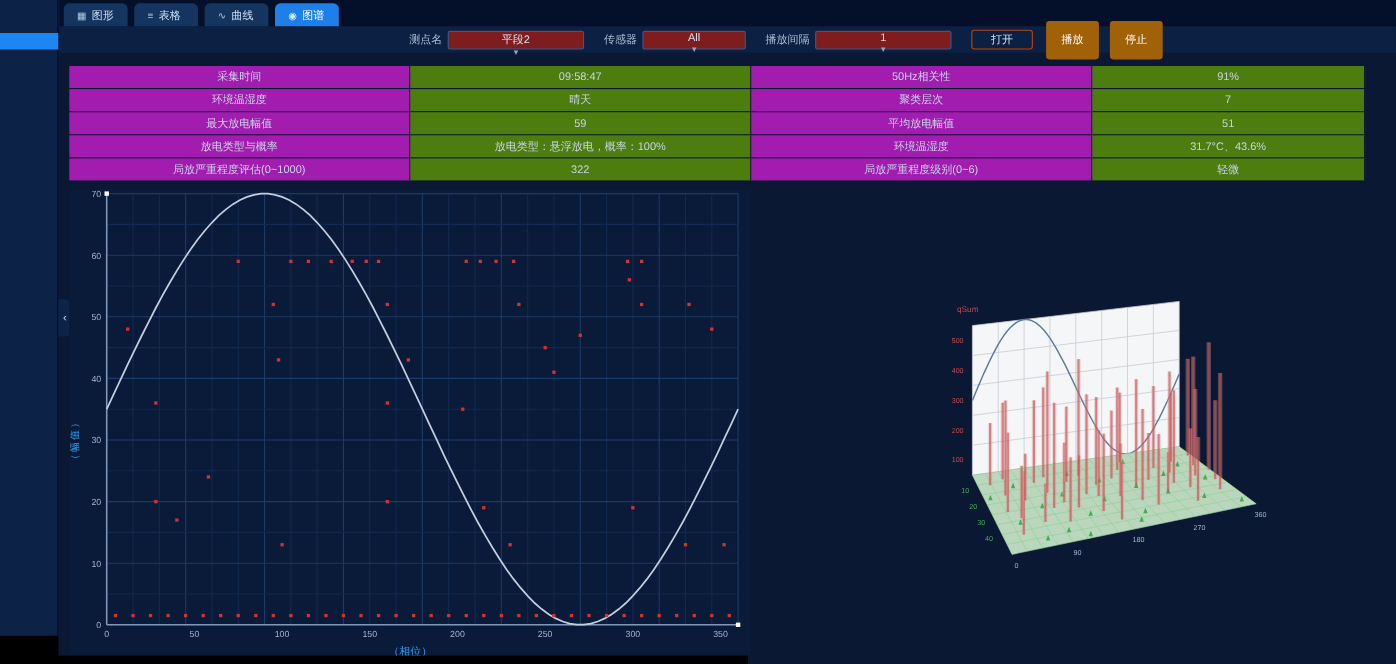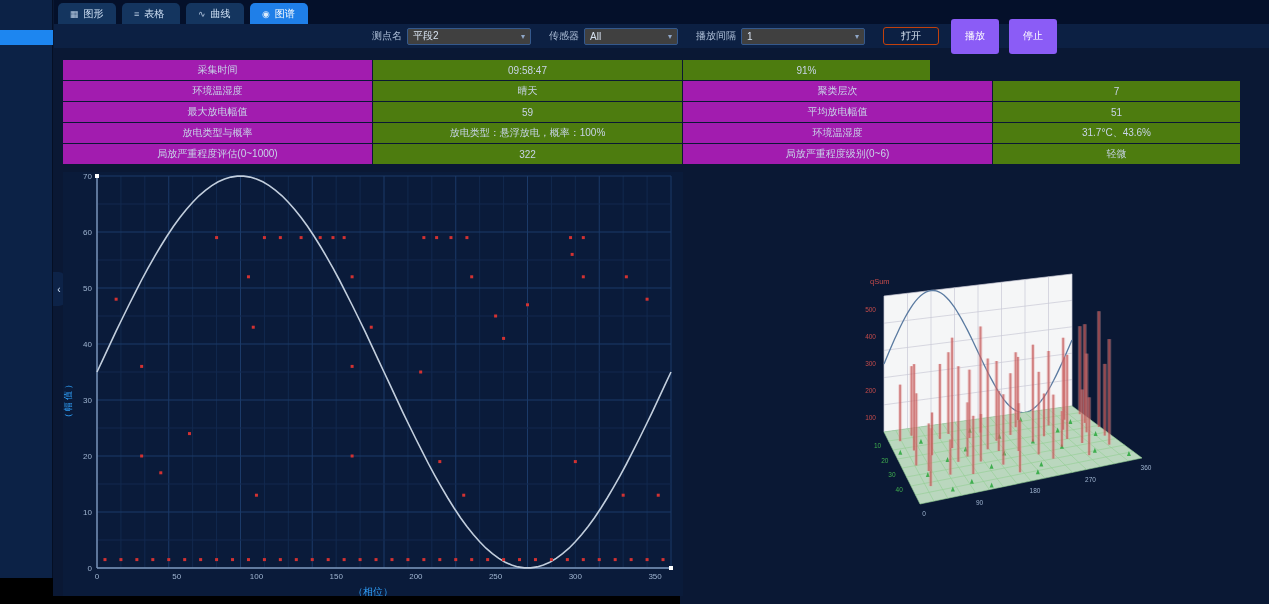--- a/index.html
+++ b/index.html
@@ -22,28 +22,28 @@
   .tab { height:21px; min-width:58px; padding:0 12px; display:flex; align-items:center; gap:5px;
          background:#14355f; border-radius:5px 5px 0 0; font-size:10px; color:#cfe0f5; cursor:pointer; }
   .tab .ticon { font-size:9px; opacity:.85; }
   .tab.active { background:#1f7fe8; color:#fff; }
 
   
   #toolbar { position:absolute; left:54px; top:24px; width:1215px; height:24px; background:#0c2043;
              display:flex; align-items:center; font-size:10px; padding-left:318px; }
   .fgroup { display:flex; align-items:center; margin-right:18px; }
   .flabel { color:#aebfd8; margin-right:5px; white-space:nowrap; }
-  .fselect { width:124px; height:17px; background:#404040; border:1px solid #35598c; border-radius:2px;
+  .fselect { width:124px; height:17px; background:#7f1d1d; border:1px solid #35598c; border-radius:2px;
              display:flex; align-items:center; justify-content:space-between; padding:0 5px;
-             color:#d7e2f0; cursor:pointer; }
+             color:#d7e2f0; cursor:pointer;flex-direction:column; }
   .fselect.small { width:94px; }
   .fselect .chev { font-size:8px; color:#8fa7c8; }
   .btn-outline { width:56px; height:18px; border:1px solid #c2410c; border-radius:3px; background:transparent;
                  color:#d7e2f0; font-size:10px; margin-right:12px; cursor:pointer; }
-  .btn-blue { width:48px; height:35px; border:none; border-radius:3px; background:#8b5cf6; color:#fff;
+  .btn-blue { width:48px; height:35px; border:none; border-radius:3px; background:#a16207; color:#fff;
               font-size:10px; margin-right:10px; cursor:pointer; }
 
   
   #info-table { position:absolute; left:63px; top:60px; width:1179px; }
   .trow { display:flex; height:20px; margin-bottom:1px; }
   .tcell { display:flex; align-items:center; justify-content:center; font-size:10px;
            color:#c8d4e8; border-right:1px solid #0a1834; }
   .tcell.lab { background:#a21caf; width:310px; }
   .tcell.val { background:#4d7c0f; width:310px; }
   .tcell.val.last { width:248px; }
@@ -108,20 +108,21 @@
     </div>
     <button class="btn-outline">打开</button>
     <button class="btn-blue">播放</button>
     <button class="btn-blue">停止</button>
   </div>
 
   <div id="info-table">
       <div class="trow">
         <div class="tcell lab">采集时间</div>
         <div class="tcell val">09:58:47</div>
+        <div class="tcell lab">50Hz相关性</div>
         <div class="tcell val last">91%</div>
       </div>
       <div class="trow">
         <div class="tcell lab">环境温湿度</div>
         <div class="tcell val">晴天</div>
         <div class="tcell lab">聚类层次</div>
         <div class="tcell val last">7</div>
       </div>
       <div class="trow">
         <div class="tcell lab">最大放电幅值</div>

